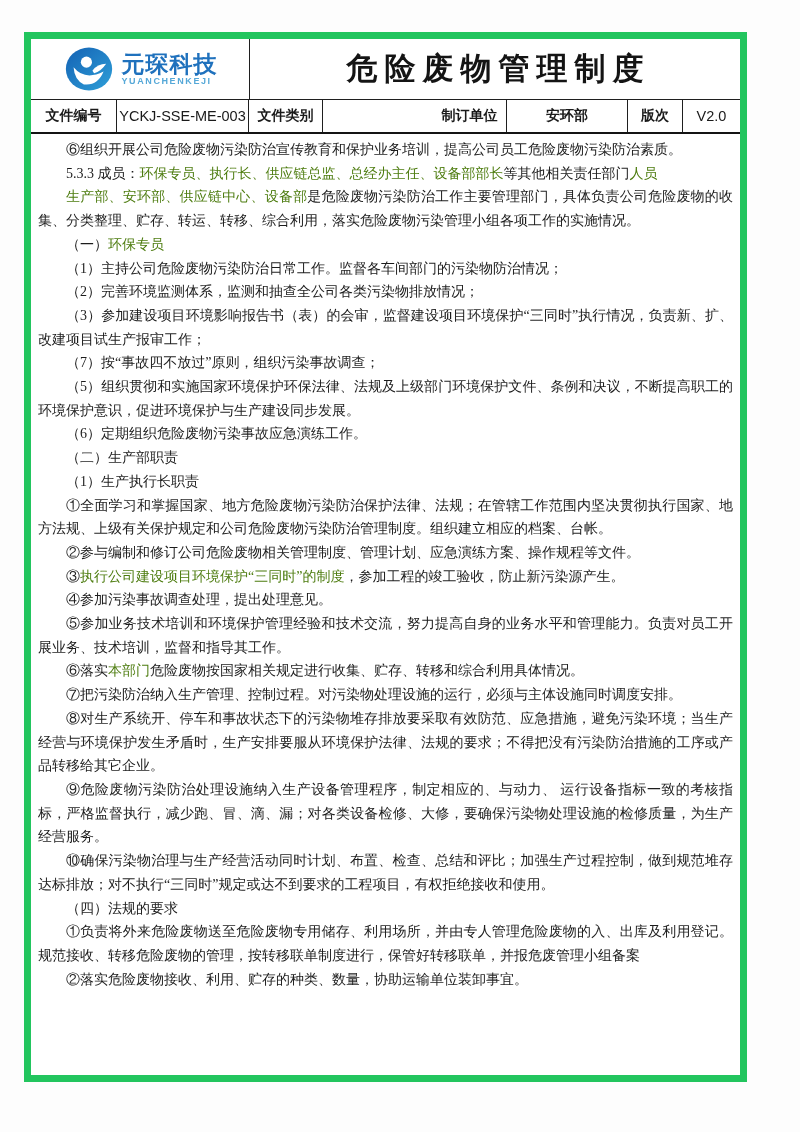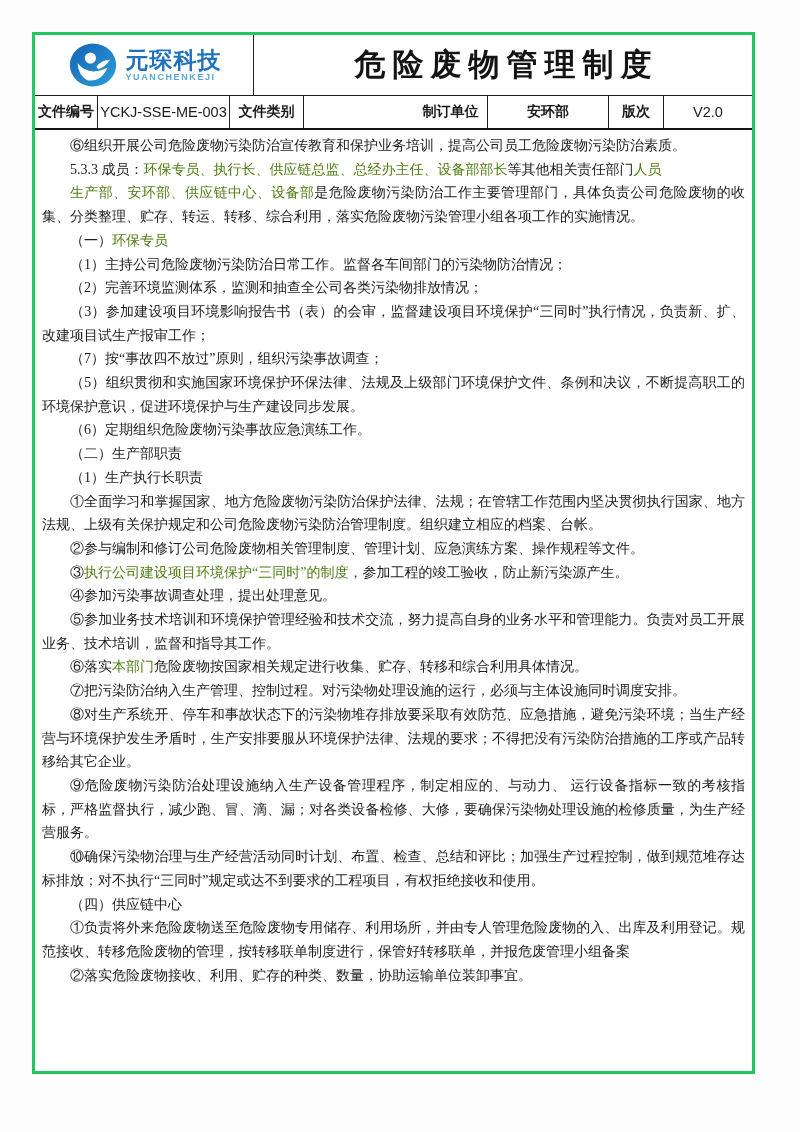--- a/index.html
+++ b/index.html
@@ -2,22 +2,22 @@
 <html><head>
 <meta charset="utf-8">
 <style>
   * { margin:0; padding:0; box-sizing:border-box; }
   html,body { background:#ffffff; }
   .page {
     position:relative; width:800px; height:1132px; background:#fdfdfd;
     font-family:"Liberation Serif","DejaVu Serif",serif; overflow:hidden;
   }
   .doc-frame {
-    position:absolute; left:32px; top:32px; width:723px;
-    border:3px solid #22c55e; background:#ffffff;
+    position:absolute; left:24px; top:32px; width:723px;
+    border:7px solid #22c55e; background:#ffffff;
   }
   
   .header-row { display:flex; height:61px; border-bottom:1px solid #1f1f1f; }
   .logo-cell {
     width:219px; border-right:1px solid #1f1f1f;
     display:flex; align-items:center; justify-content:center; gap:7px;
   }
   .logo-mark { width:52px; height:48px; flex:0 0 auto; }
   .logo-text-wrap { display:flex; flex-direction:column; align-items:flex-start; }
   .logo-cn {
@@ -37,21 +37,21 @@
   .meta-cell {
     display:flex; align-items:center; justify-content:center;
     border-right:1px solid #1f1f1f; font-size:14px; font-weight:600; color:#1a1a1a;
     white-space:nowrap; overflow:hidden;
   }
   .meta-cell:last-child { border-right:none; }
   .mono-val {
     font-family:"Liberation Sans","DejaVu Sans",sans-serif;
     font-weight:400; font-size:14.5px; letter-spacing:0;
   }
-  .w1{width:63px;} .w2{width:132px;} .w3{width:74px;} .w4{width:110px;margin-top:48px;}
+  .w1{width:86px;} .w2{width:132px;} .w3{width:74px;} .w4{width:110px;margin-top:48px;}
   .w5{width:74px;} .w6{width:121px;} .w7{width:55px;} .w8{flex:1;}
   
   .doc-body {
     height:941px; padding:4px 7px 0 7px; overflow:hidden;
   }
   .para {
     text-indent:2em; text-align:justify; font-size:14px; line-height:23.7px;
     color:#1c1c1c; word-break:break-all;
   }
   .para .blue { color:#4d7c0f; }
@@ -113,18 +113,18 @@
         <p class="para"><span>①全面学习和掌握国家、地方危险废物污染防治保护法律、法规；在管辖工作范围内坚决贯彻执行国家、地方法规、上级有关保护规定和公司危险废物污染防治管理制度。组织建立相应的档案、台帐。</span></p>
         <p class="para"><span>②参与编制和修订公司危险废物相关管理制度、管理计划、应急演练方案、操作规程等文件。</span></p>
         <p class="para"><span>③</span><span class="blue">执行公司建设项目环境保护“三同时”的制度</span><span>，参加工程的竣工验收，防止新污染源产生。</span></p>
         <p class="para"><span>④参加污染事故调查处理，提出处理意见。</span></p>
         <p class="para"><span>⑤参加业务技术培训和环境保护管理经验和技术交流，努力提高自身的业务水平和管理能力。负责对员工开展业务、技术培训，监督和指导其工作。</span></p>
         <p class="para"><span>⑥落实</span><span class="blue">本部门</span><span>危险废物按国家相关规定进行收集、贮存、转移和综合利用具体情况。</span></p>
         <p class="para"><span>⑦把污染防治纳入生产管理、控制过程。对污染物处理设施的运行，必须与主体设施同时调度安排。</span></p>
         <p class="para"><span>⑧对生产系统开、停车和事故状态下的污染物堆存排放要采取有效防范、应急措施，避免污染环境；当生产经营与环境保护发生矛盾时，生产安排要服从环境保护法律、法规的要求；不得把没有污染防治措施的工序或产品转移给其它企业。</span></p>
         <p class="para"><span>⑨危险废物污染防治处理设施纳入生产设备管理程序，制定相应的、与动力、 运行设备指标一致的考核指标，严格监督执行，减少跑、冒、滴、漏；对各类设备检修、大修，要确保污染物处理设施的检修质量，为生产经营服务。</span></p>
         <p class="para"><span>⑩确保污染物治理与生产经营活动同时计划、布置、检查、总结和评比；加强生产过程控制，做到规范堆存达标排放；对不执行“三同时”规定或达不到要求的工程项目，有权拒绝接收和使用。</span></p>
-        <p class="para"><span>（四）供应链中心</span></p>
+        <p class="para"><span>（四）法规的要求</span></p>
         <p class="para"><span>①负责将外来危险废物送至危险废物专用储存、利用场所，并由专人管理危险废物的入、出库及利用登记。规范接收、转移危险废物的管理，按转移联单制度进行，保管好转移联单，并报危废管理小组备案</span></p>
         <p class="para"><span>②落实危险废物接收、利用、贮存的种类、数量，协助运输单位装卸事宜。</span></p>
       </div>
   </div>
 </div>
 
 </body></html>

